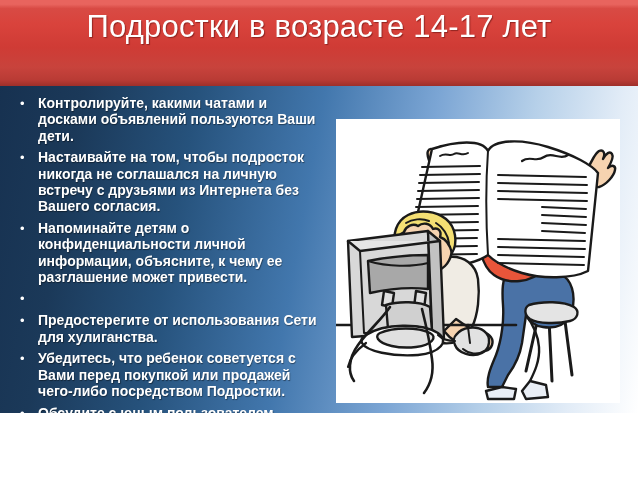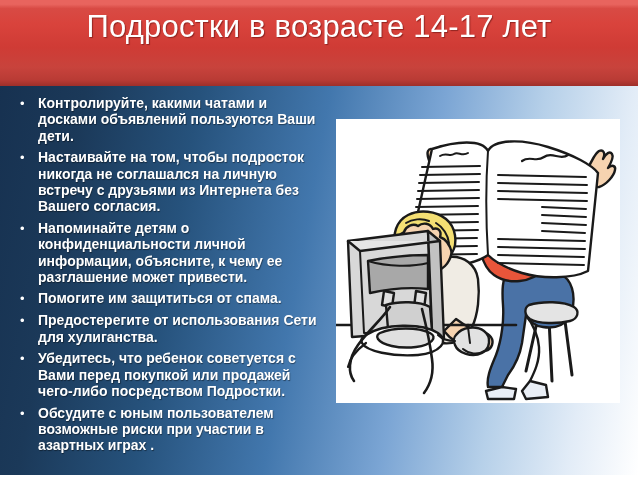--- a/index.html
+++ b/index.html
@@ -8,21 +8,21 @@
   }
   body {
     width: 638px;
     height: 479px;
     overflow: hidden;
     font-family: "Liberation Sans", sans-serif;
   }
   .slide {
     position: relative;
     width: 638px;
-    height: 475px;
+    height: 413px;
     background: linear-gradient(100deg,
         #16304f 0%,
         #1b3959 14%,
         #26527c 30%,
         #4277ad 48%,
         #7ba5d4 64%,
         #b6d0e9 78%,
         #e2ecf7 90%,
         #ffffff 100%);
     overflow: hidden;
@@ -128,21 +128,20 @@
       <span class="bullet-text">Настаивайте на том, чтобы подросток никогда не соглашался на личную встречу с друзьями из Интернета без Вашего согласия.</span>
     </div>
 
     <div class="bullet-row">
       <span class="bullet-dot">•</span>
       <span class="bullet-text">Напоминайте детям о конфиденциальности личной информации, объясните, к чему ее разглашение может привести.</span>
     </div>
 
     <div class="bullet-row">
       <span class="bullet-dot">•</span>
-      <span class="bullet-text">Помогите им защититься от спама.</span>
     </div>
 
     <div class="bullet-row">
       <span class="bullet-dot">•</span>
       <span class="bullet-text">Предостерегите от использования Сети для хулиганства.</span>
     </div>
 
     <div class="bullet-row">
       <span class="bullet-dot">•</span>
       <span class="bullet-text">Убедитесь, что ребенок советуется с Вами перед покупкой или продажей чего-либо посредством Подростки.</span>

